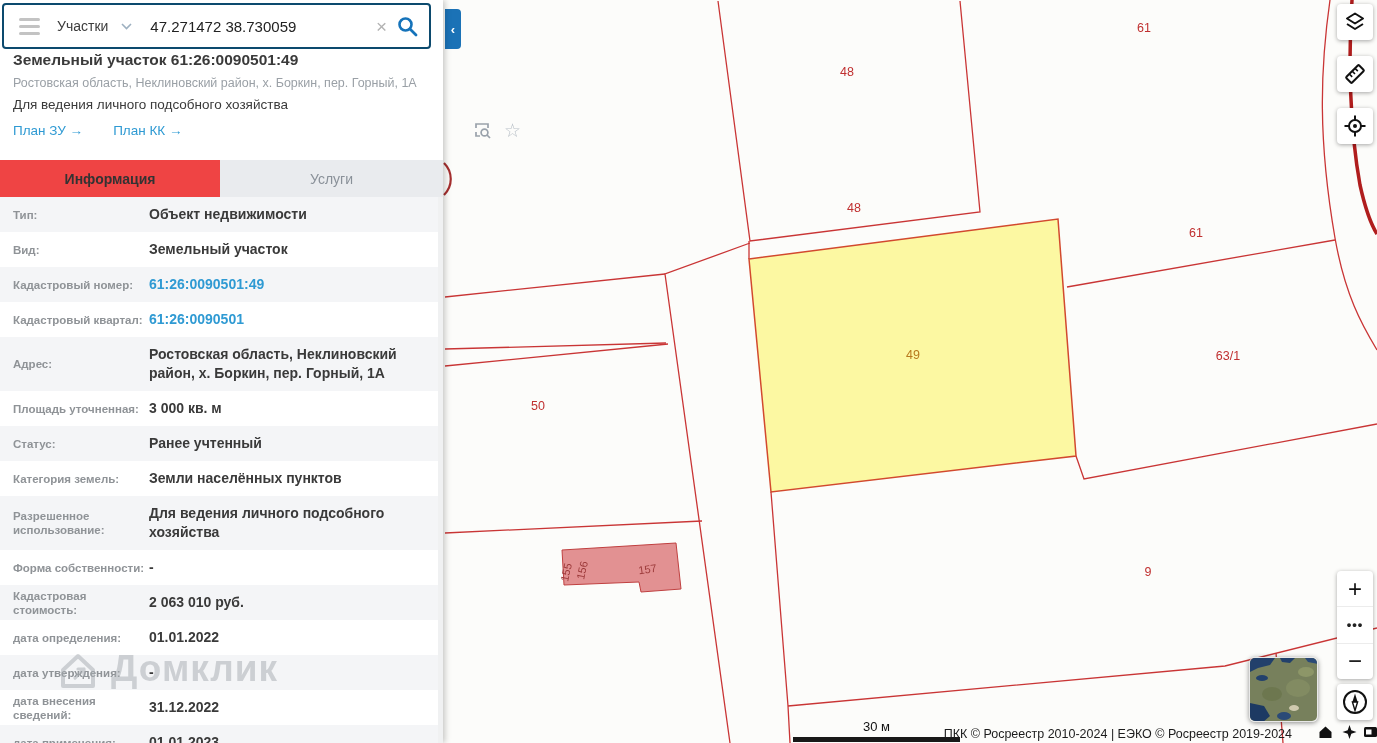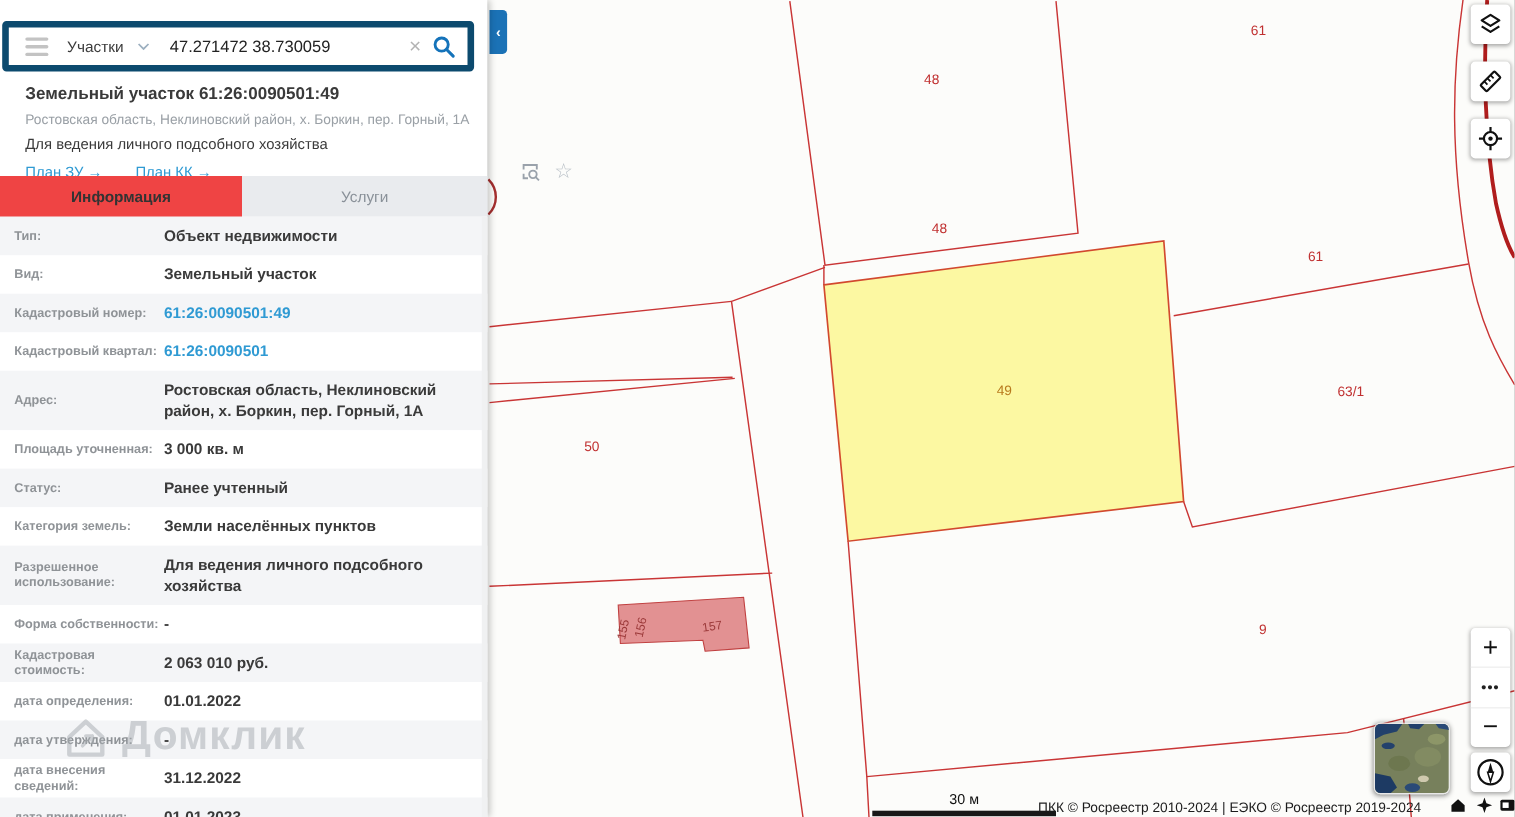--- a/index.html
+++ b/index.html
@@ -33,31 +33,31 @@
   #attr-home{left:1318px;} #attr-target{left:1342px;} #attr-frame{left:1363px;}
 
   
   #collapse-handle{position:absolute;left:445px;top:9px;width:16px;height:40px;background:#1b72b6;
     border-radius:0 4px 4px 0;color:#fff;display:flex;align-items:center;justify-content:center;
     font-size:13px;font-weight:bold;cursor:pointer;z-index:4;}
 
   
   #sidebar{position:absolute;left:0;top:0;width:443px;height:743px;background:#fff;z-index:5;
     box-shadow:2px 0 6px rgba(0,0,0,.22);}
-  #search-bar{position:absolute;left:2px;top:3px;width:429px;height:46px;border:6px solid #0c4a6e;
-    border-radius:4px;background:#fff;display:flex;align-items:center;margin-top:16px;}
+  #search-bar{position:absolute;left:2px;top:3px;width:429px;height:46px;border:2px solid #0c4a6e;
+    border-radius:4px;background:#fff;display:flex;align-items:center;}
   #hamburger{width:21px;margin-left:15px;cursor:pointer;}
   #hamburger div{height:3px;background:#c3c3c3;border-radius:2px;margin:4px 0;}
   #search-category{margin-left:17px;font-size:14px;color:#3c3c3c;cursor:pointer;}
   #search-chevron{margin-left:13px;cursor:pointer;display:flex;}
   #search-input{margin-left:16px;border:none;outline:none;font-size:15px;color:#222;width:200px;background:transparent;}
   #search-clear{margin-left:auto;color:#b3b3b3;font-size:19px;cursor:pointer;padding:0 4px;line-height:1;}
   #search-go{margin:0 11px 0 6px;cursor:pointer;display:flex;}
 
-  #title-block{position:absolute;left:0;top:66px;width:534px;padding-left:10px;}
+  #title-block{position:absolute;left:0;top:40px;width:534px;}
   #obj-title{margin:11px 13px 0;font-size:15.5px;font-weight:bold;color:#3a3a3a;}
   #obj-subtitle{margin:7px 13px 0;font-size:12.5px;color:#9aa0a6;}
   #obj-usage{margin:7px 13px 0;font-size:13.5px;color:#3a3a3a;}
   #links-row{margin:9px 13px 0;display:flex;align-items:center;}
   .plan-link{font-size:13.5px;color:#2f9ad3;cursor:pointer;margin-right:30px;}
   #icons-right{margin-left:auto;display:flex;align-items:center;gap:12px;}
   #zoomto-icon{cursor:pointer;display:flex;}
   #fav-icon{font-size:19px;color:#b9c0c7;cursor:pointer;line-height:1;}
 
   #tabs{position:absolute;left:0;top:160px;width:443px;height:37px;display:flex;background:#e9ebee;}

